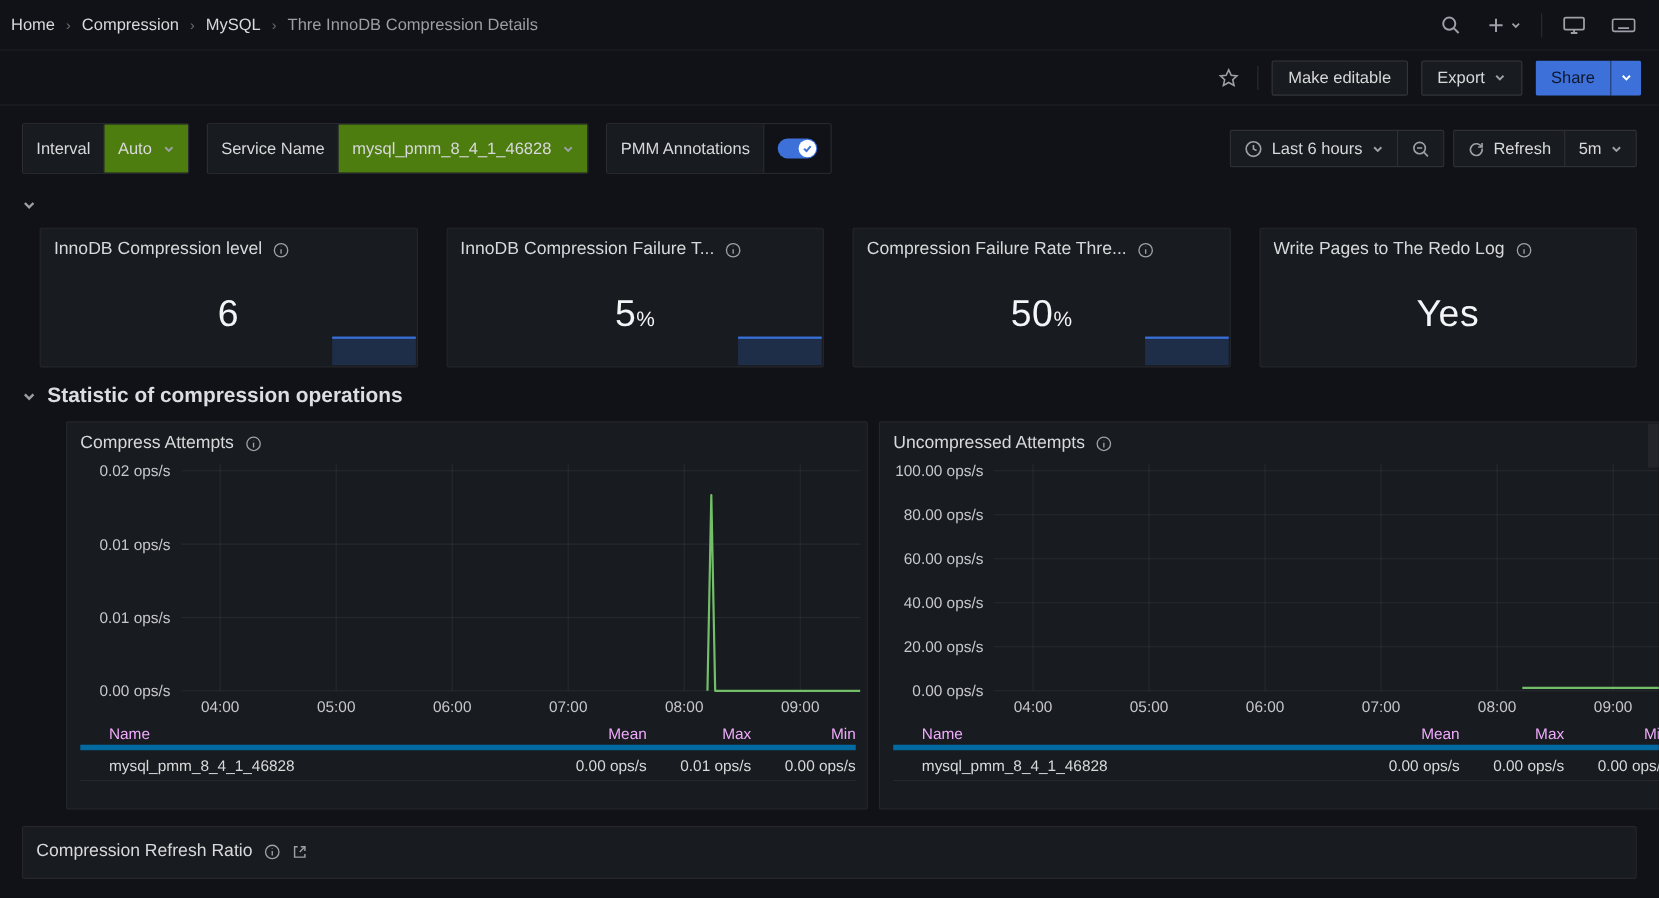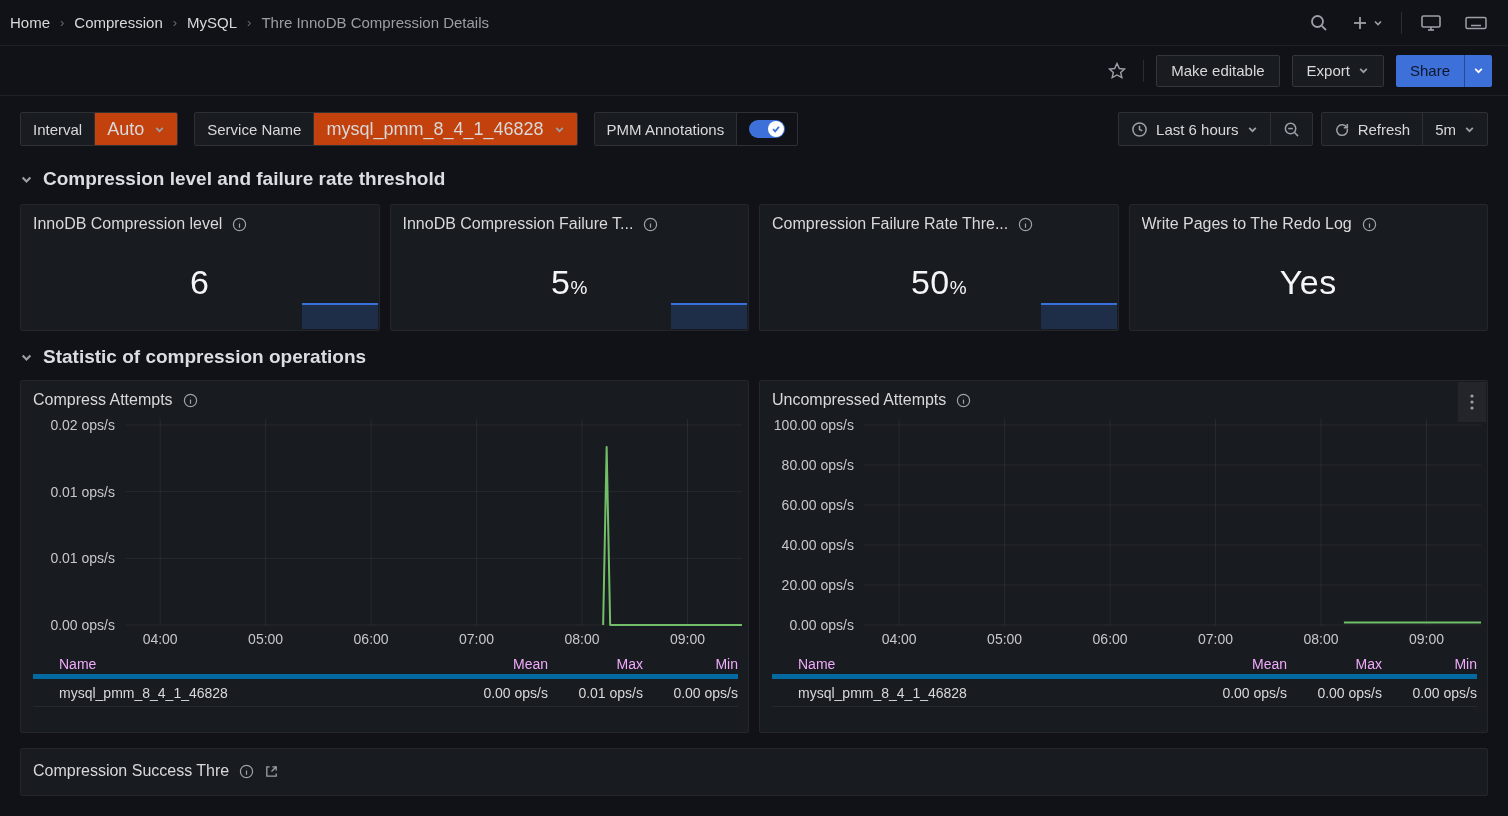--- a/index.html
+++ b/index.html
@@ -42,28 +42,28 @@
     background:#3d71d9; border:none; color:#0f172a; font-size:15px; cursor:pointer; font-family:inherit;
   }
   .btn-primary-caret {
     width:28px; height:32px; display:flex; align-items:center; justify-content:center;
     background:#3d71d9; border:none; border-left:1px solid rgba(0,0,0,.35); color:#fff; cursor:pointer;
   }
 
   
   .filters { display:flex; align-items:center; justify-content:space-between; padding:16px 20px 0 20px; }
   .filters-left { display:flex; align-items:center; gap:16px; }
-  .field-group { display:flex; height:34px; border:1px solid #2e3036; border-radius:2px; overflow:hidden; }
+  .field-group { display:flex; height:46px; border:1px solid #2e3036; border-radius:2px; overflow:hidden; }
   .field-label {
     display:flex; align-items:center; padding:0 12px; background:#181b1f;
     color:#d8d9da; font-size:15px; border-right:1px solid #2e3036;
   }
   .field-value {
-    display:flex; align-items:center; gap:10px; padding:0 12px; background:#c2410c;
-    color:#d8d9da; font-size:18px; cursor:pointer;
+    display:flex; align-items:center; gap:10px; padding:0 12px; background:#4d7c0f;
+    color:#d8d9da; font-size:15px; cursor:pointer;
   }
   .toggle-wrap { display:flex; align-items:center; padding:0 12px; background:#111217; }
   .toggle {
     width:36px; height:18px; background:#3d71d9; border-radius:9px; position:relative; cursor:pointer;
   }
   .toggle-knob {
     position:absolute; right:1px; top:1px; width:16px; height:16px; background:#fff; border-radius:50%;
     display:flex; align-items:center; justify-content:center; color:#3d71d9;
   }
   .filters-right { display:flex; align-items:center; gap:8px; }
@@ -72,31 +72,31 @@
   .picker-div { width:1px; height:100%; background:#2e3036; }
 
   
   .section-header { display:flex; align-items:center; gap:10px; padding:22px 20px 0 20px; cursor:pointer; }
   .section-header .icon { color:#9d9da3; }
   .section-title { font-size:19px; font-weight:bold; color:#dcdce2; }
 
   
   .stats-row { display:grid; grid-template-columns:repeat(4,1fr); gap:10px; padding:14px 20px 0 20px; }
   .panel { background:#181b1f; border:1px solid #24262b; border-radius:2px; position:relative; }
-  .stat-panel { height:127px; overflow:hidden; }
+  .stat-panel { height:127px; overflow:hidden;margin-left:16px; }
   .panel-header { display:flex; align-items:center; gap:10px; padding:10px 12px 0 12px; }
   .panel-title { font-size:16px; font-weight:500; color:#d8d9da; white-space:nowrap; overflow:hidden; }
   .stat-value-wrap { position:absolute; left:0; right:0; top:58px; text-align:center; color:#f4f5f7; }
   .stat-value { font-size:34px; font-weight:500; letter-spacing:.5px; }
   .stat-suffix { font-size:19px; font-weight:500; }
   .stat-spark { position:absolute; right:1px; bottom:1px; width:76px; height:26px;
     background:rgba(61,113,217,.22); border-top:2px solid #3871dc; }
 
   
-  .charts-row { display:grid; grid-template-columns:1fr 1fr; gap:10px; padding:12px 20px 0 20px; }
+  .charts-row { display:grid; grid-template-columns:1fr 1fr; gap:10px; padding:12px 20px 0 20px;margin-left:40px; }
   .chart-panel { height:353px; display:flex; flex-direction:column; }
   .chart-box { height:240px; margin-top:2px; }
   .kebab-strip { position:absolute; top:1px; right:1px; width:28px; height:40px;
     background:#23252b; display:flex; align-items:center; justify-content:center; cursor:pointer; }
   .legend { padding:2px 10px 0 12px; font-size:14px; }
   .legend-grid { display:grid; grid-template-columns:26px 1fr 95px 95px 95px; align-items:center; }
   .legend-head { color:#f0abfc; font-weight:500; height:26px; border-bottom:5px solid #0369a1; cursor:pointer; }
   .legend-row { color:#d8d9da; height:28px; border-bottom:1px solid #26282d; }
   .l-right { text-align:right; }
   .legend-marker { width:15px; height:4px; border-radius:2px; background:#73bf69; }
@@ -283,21 +283,20 @@
     </div>
   </div>
 </div>
 
 <div class="section-header">
   <span class="icon">
     <svg width="13" height="13" viewBox="0 0 10 10" fill="none" stroke="currentColor" stroke-width="1.7">
         <polyline points="2,3.5 5,6.5 8,3.5"></polyline>
       </svg>
   </span>
-  <span class="section-title">Compression level and failure rate threshold</span>
 </div>
 
 <div class="stats-row">
   <div class="panel stat-panel">
     <div class="panel-header">
       <span class="panel-title">InnoDB Compression level</span>
       <span class="icon">
         <svg width="15" height="15" viewBox="0 0 16 16" fill="none" stroke="currentColor" stroke-width="1.3">
             <circle cx="8" cy="8" r="6.5"></circle>
             <line x1="8" y1="7" x2="8" y2="11.5"></line>
@@ -480,21 +479,21 @@
         <span class="l-right">0.00 ops/s</span>
         <span class="l-right">0.00 ops/s</span>
       </div>
     </div>
   </div>
 </div>
 
 <div class="bottom-row">
   <div class="panel bottom-panel">
     <div class="panel-header">
-      <span class="panel-title">Compression Success Thre</span>
+      <span class="panel-title">Compression Refresh Ratio</span>
       <span class="icon">
         <svg width="15" height="15" viewBox="0 0 16 16" fill="none" stroke="currentColor" stroke-width="1.3">
             <circle cx="8" cy="8" r="6.5"></circle>
             <line x1="8" y1="7" x2="8" y2="11.5"></line>
             <line x1="8" y1="4.5" x2="8" y2="4.8"></line>
           </svg>
       </span>
       <span class="icon">
         <svg width="15" height="15" viewBox="0 0 16 16" fill="none" stroke="currentColor" stroke-width="1.4">
             <path d="M6 3 H3 V13 H13 V10"></path>

